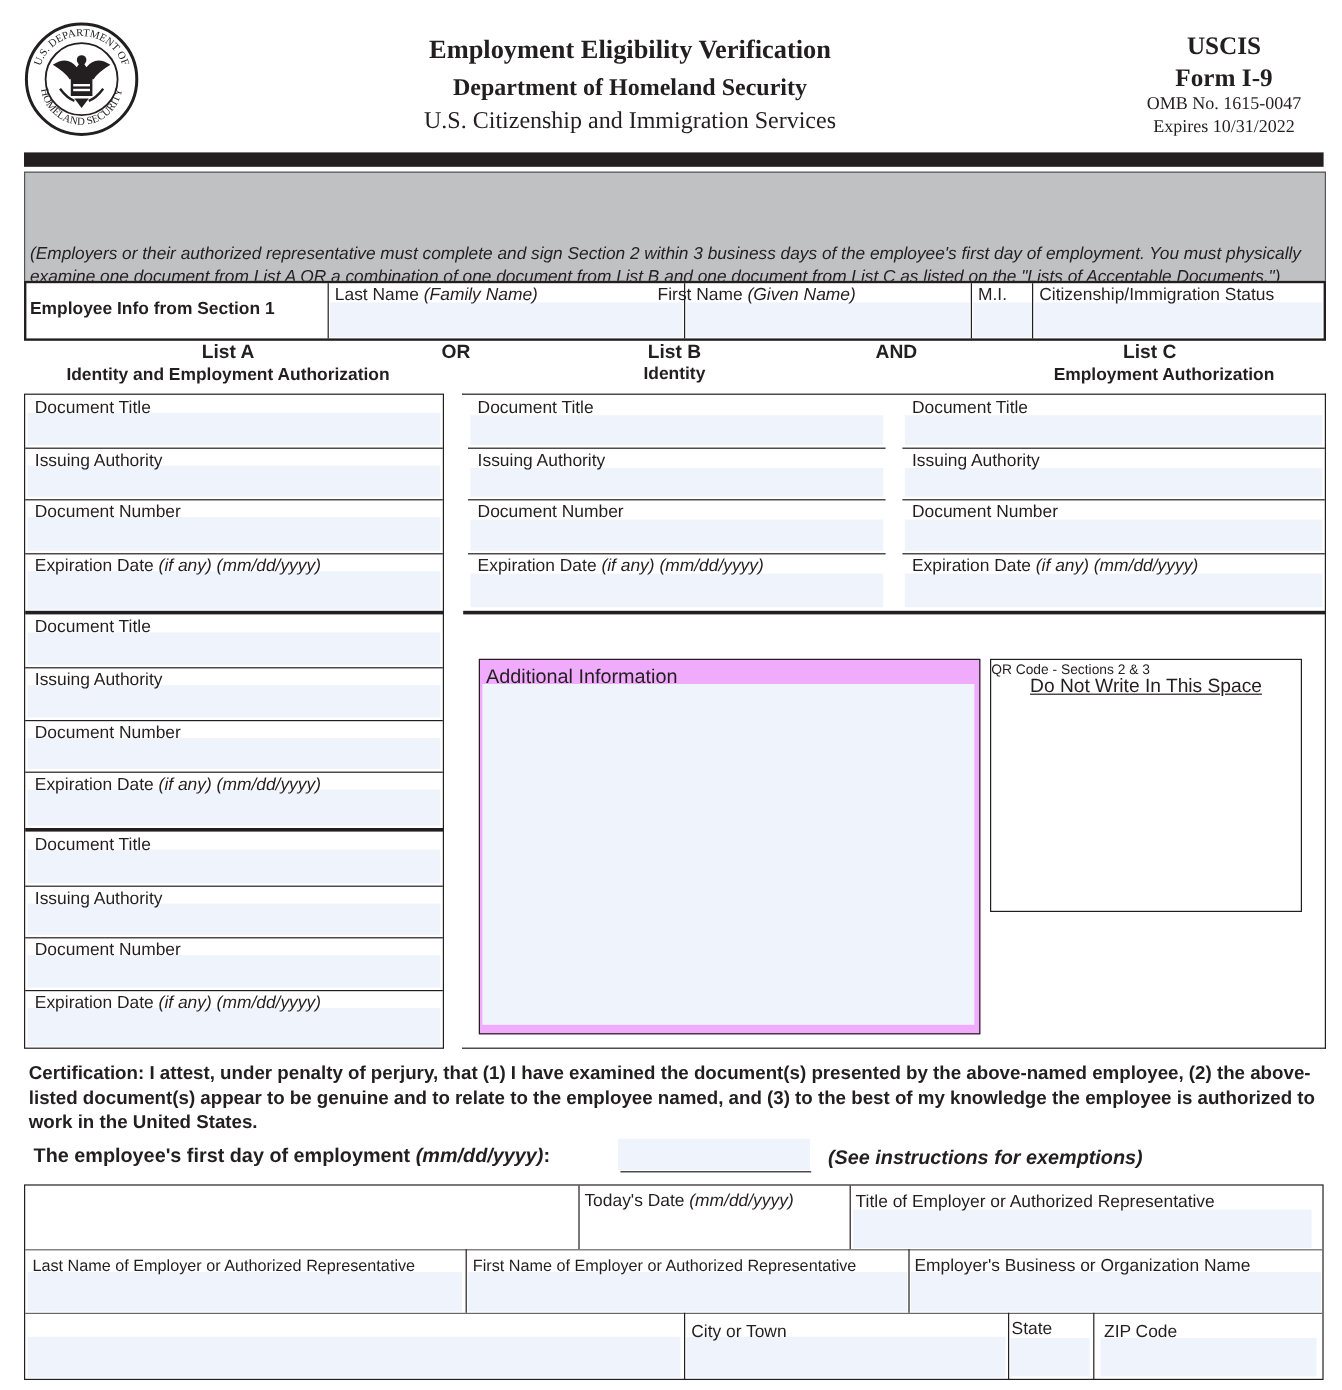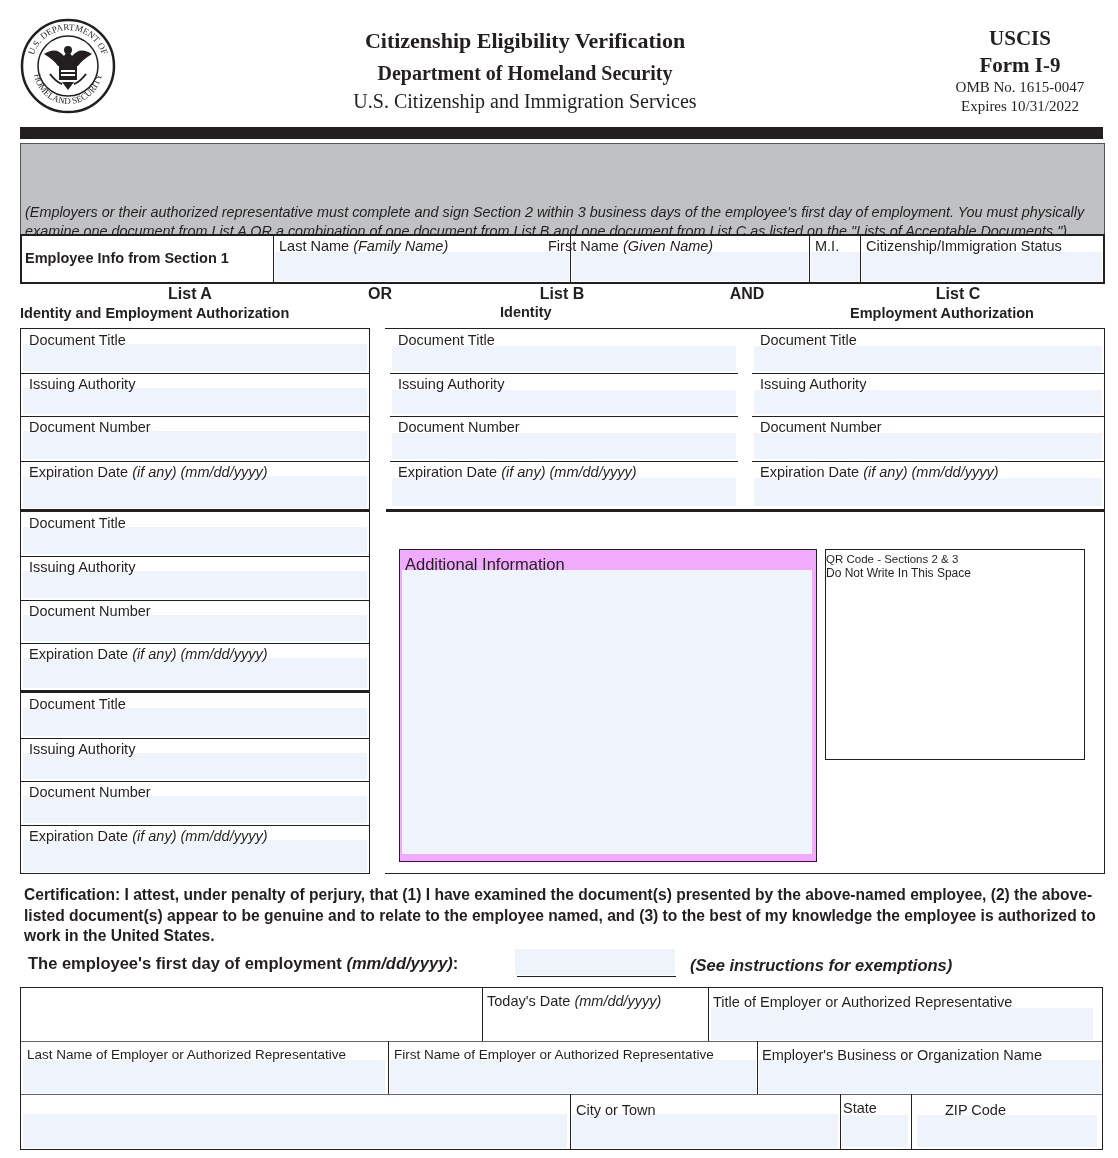--- a/index.html
+++ b/index.html
@@ -22,21 +22,21 @@
   
   #sec2 { left: 20px; top: 143px; width: 1085px; height: 93px; background: #c0c1c3; border: 1px solid #555; }
   #sec2-title { left: 4px; top: 3px; font-size: 21.5px; font-weight: bold; white-space: nowrap; }
   #sec2-desc { left: 4px; top: 31px; width: 1078px; font-size: 14.4px; font-style: italic; line-height: 19px; margin-top: 28px; }
 
   
   #empinfo { left: 20px; top: 234px; width: 1085px; height: 50px; border: 2.5px solid #231f20; background: #fff; }
 
   
   .list-head { font-weight: bold; text-align: center; font-size: 16px; }
-  .list-sub { font-weight: bold; font-size: 14.5px; }
+  .list-sub { font-weight: bold; text-align: center; font-size: 14.5px; }
 
   .box { position: absolute; border: 1px solid #231f20; background: #fff; }
   .thick { position: absolute; height: 3px; background: #231f20; }
 
   #addinfo { left: 399px; top: 549px; width: 418px; height: 313px; border: 1px solid #231f20; background:#f0abfc; }
   #qr { left: 825px; top: 549px; width: 260px; height: 211px; border: 1px solid #231f20; background:#fff; }
 
   .cert { left: 24px; top: 885px; width: 1080px; font-size: 15.6px; font-weight: bold; line-height: 20.5px; }
 
   #sigtable { left: 20px; top: 987px; width: 1083px; height: 163px; border: 1px solid #231f20; }
@@ -59,21 +59,21 @@
     <circle cx="48" cy="32" r="4" fill="#231f20"></circle>
     <rect x="39" y="44" width="18" height="18" fill="#231f20"></rect>
     <rect x="41" y="52" width="14" height="2" fill="#fff"></rect>
     <rect x="41" y="56" width="14" height="2" fill="#fff"></rect>
     <path d="M 30 56 Q 36 64 42 66" stroke="#231f20" stroke-width="2" fill="none"></path>
     <path d="M 66 56 Q 60 64 54 66" stroke="#231f20" stroke-width="2" fill="none"></path>
     <path d="M 42 64 L 48 72 L 54 64 Z" fill="#231f20"></path>
   </svg>
 </div>
 
-<div class="abs serif hdr-title" style="top:28px;font-size:22px;">Citizenship Eligibility Verification</div>
+<div class="abs serif hdr-title" style="top:28px;font-size:22px;">Employment Eligibility Verification</div>
 <div class="abs serif hdr-title" style="top:62px;font-size:20px;">Department of Homeland Security</div>
 <div class="abs serif" style="left:300px;width:450px;text-align:center;top:90px;font-size:20px;">U.S. Citizenship and Immigration Services</div>
 
 <div class="abs serif hdr-right" style="top:26px;font-size:21px;font-weight:bold;">USCIS</div>
 <div class="abs serif hdr-right" style="top:53px;font-size:21px;font-weight:bold;">Form I-9</div>
 <div class="abs serif hdr-right" style="top:79px;font-size:15px;">OMB No. 1615-0047</div>
 <div class="abs serif hdr-right" style="top:98px;font-size:15px;">Expires 10/31/2022</div>
 
 <div id="top-bar" class="abs"></div>
 
@@ -177,21 +177,21 @@
     <div class="fill" style="left: 754px; top: 478px; width: 348px; height: 28px;"></div>
     <div class="lbl" style="left: 760px; top: 464px;"><span>Expiration Date</span> <i>(if any) (mm/dd/yyyy)</i></div>
   </div>
 
 <div id="addinfo" class="abs">
   <div class="lbl" style="left:5px;top:5px;font-size:16.5px;line-height:18px;">Additional Information</div>
   <div class="fill" style="left:2px;top:20px;width:410px;height:284px;"></div>
 </div>
 <div id="qr" class="abs">
   <div class="abs" style="left:0;width:258px;top:2px;text-align:left;font-size:11.5px;line-height:14px;">QR Code - Sections 2 &amp; 3</div>
-  <div class="abs" style="left:0;width:258px;top:16px;font-size:12px;line-height:14px;">Do Not Write In This Space</div>
+  <div class="abs" style="left:0;width:258px;top:16px;text-align:center;font-size:16px;line-height:14px;text-decoration:underline;">Do Not Write In This Space</div>
 </div>
 
 <div class="abs cert">Certification: I attest, under penalty of perjury, that (1) I have examined the document(s) presented by the above-named employee, (2) the above-listed document(s) appear to be genuine and to relate to the employee named, and (3) to the best of my knowledge the employee is authorized to work in the United States.</div>
 <div class="abs" style="left:28px;top:954px;font-size:16.5px;font-weight:bold;white-space:nowrap;"><span>The employee's first day of employment</span> <i>(mm/dd/yyyy)</i><span>:</span></div>
 <div class="fill" style="left:515px;top:949px;width:160px;height:26px;"></div>
 <div class="hline" style="left:517px;top:976px;width:159px;"></div>
 <div class="abs" style="left:690px;top:956px;font-size:16.5px;font-weight:bold;font-style:italic;white-space:nowrap;">(See instructions for exemptions)</div>
 
 <div id="sigtable" class="abs">
 
@@ -216,14 +216,14 @@
 
   <div class="fill" style="left:2px;top:126px;width:544px;height:34px;"></div>
   <div class="vline" style="left:549px;top:106px;height:56px;"></div>
   <div class="fill" style="left:551px;top:126px;width:266px;height:34px;"></div>
   <div class="lbl" style="left:555px;top:114px;">City or Town</div>
   <div class="vline" style="left:819px;top:106px;height:56px;"></div>
   <div class="fill" style="left:821px;top:127px;width:66px;height:32px;"></div>
   <div class="lbl" style="left:822px;top:112px;">State</div>
   <div class="vline" style="left:890px;top:106px;height:56px;"></div>
   <div class="fill" style="left:896px;top:127px;width:180px;height:32px;"></div>
-  <div class="lbl" style="left:924px;top:114px;text-align:right;">ZIP Code</div>
+  <div class="lbl" style="left:899px;top:114px;text-align:right;">ZIP Code</div>
 </div>
 
 </body></html>

